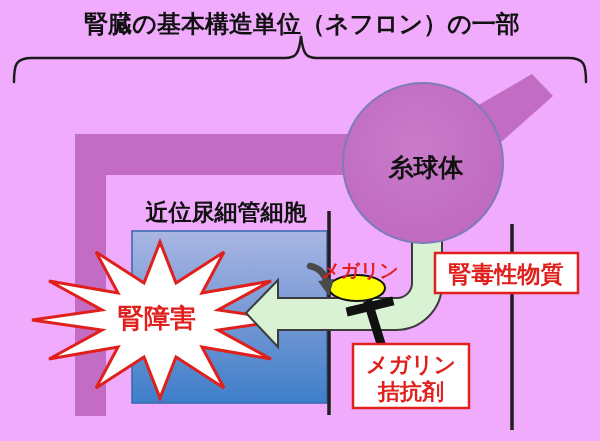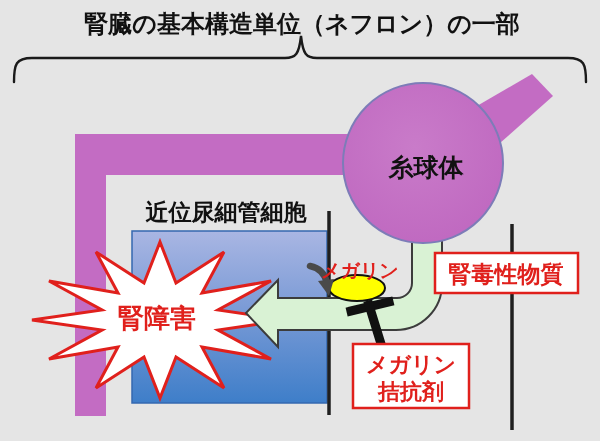--- a/index.html
+++ b/index.html
@@ -1,16 +1,16 @@
 <!DOCTYPE html>
 <html><head>
 <meta charset="utf-8">
 <style>
   html,body{margin:0;padding:0;background:#ffffff;}
-  .stage{width:600px;height:441px;position:relative;background:#e5e5e5;overflow:hidden;}
+  .stage{width:600px;height:441px;position:relative;background:#f0abfc;overflow:hidden;}
   svg{display:block;}
   .jp{font-family:"Liberation Sans","DejaVu Sans",sans-serif;font-weight:bold;}
   .black-text{fill:#111111;}
   .red-text{fill:#e0201c;}
 </style>
 </head>
 <body>
 
 <div class="stage">
 <svg width="600" height="441" viewBox="0 0 600 441" xmlns="http://www.w3.org/2000/svg">

